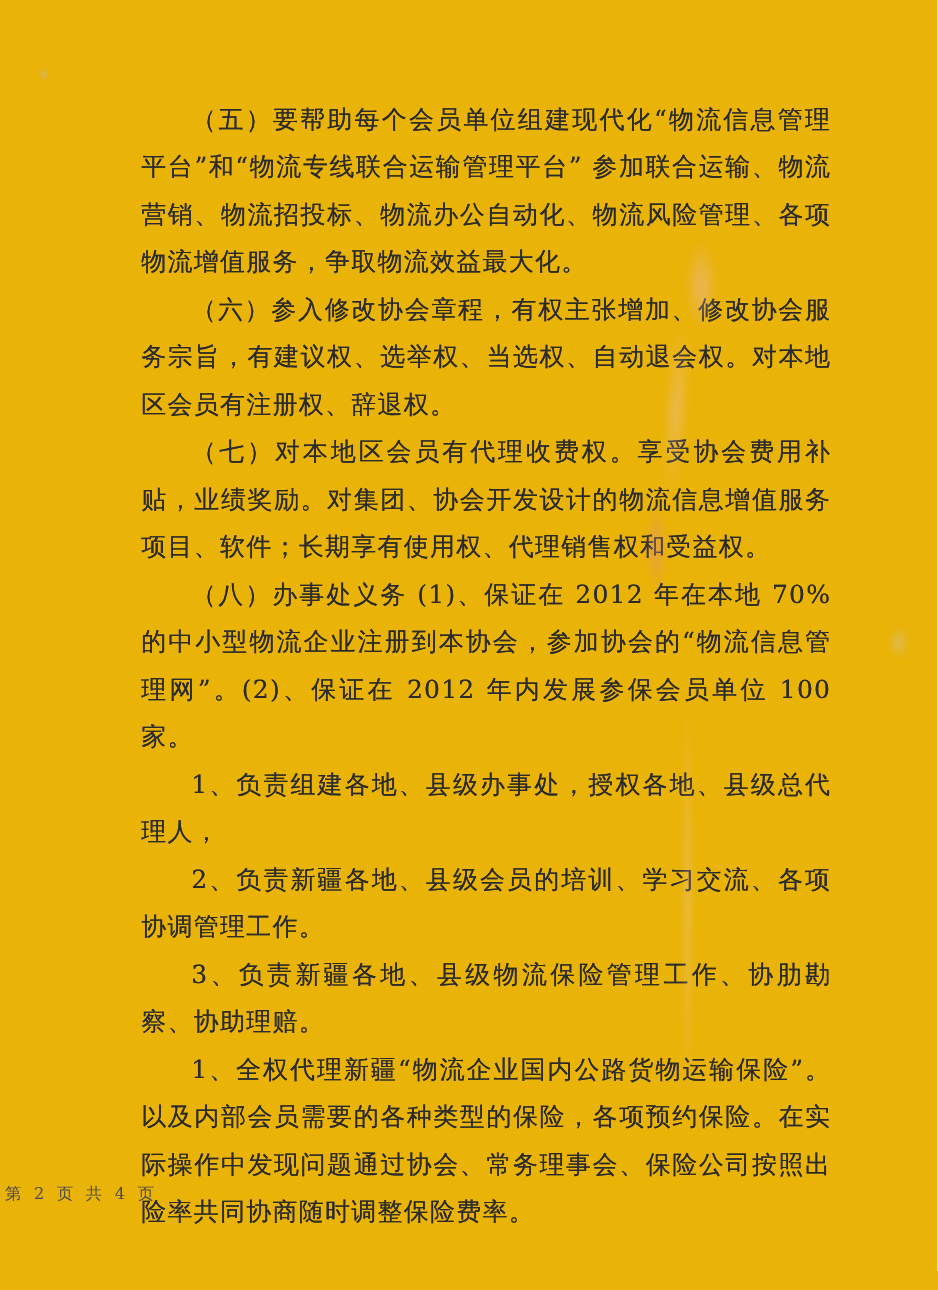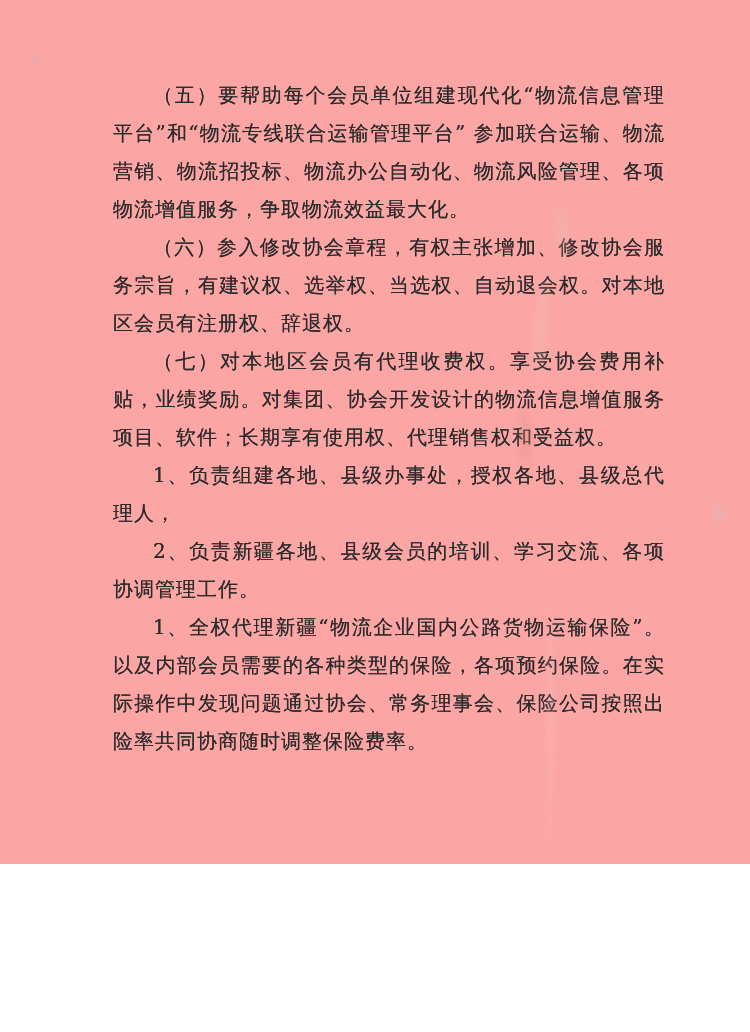--- a/index.html
+++ b/index.html
@@ -3,22 +3,22 @@
 <meta charset="utf-8">
 <style>
   html, body {
     margin: 0;
     padding: 0;
     background: #ffffff;
   }
   .page {
     position: relative;
     width: 750px;
-    height: 864px;
-    background: #fca5a5;
+    height: 1032px;
+    background: #eab308;
     overflow: hidden;
     font-family: "DejaVu Serif", "Liberation Serif", serif;
   }
   .content {
     position: absolute;
     left: 113px;
     top: 76px;
     width: 552px;
     font-size: 20px;
     line-height: 38px;
@@ -80,22 +80,24 @@
 </style>
 </head>
 <body>
 
 <div class="page">
 
   <div class="content">
     <p>（五）要帮助每个会员单位组建现代化“物流信息管理平台”和“物流专线联合运输管理平台” 参加联合运输、物流营销、物流招投标、物流办公自动化、物流风险管理、各项物流增值服务，争取物流效益最大化。</p>
     <p>（六）参入修改协会章程，有权主张增加、修改协会服务宗旨，有建议权、选举权、当选权、自动退会权。对本地区会员有注册权、辞退权。</p>
     <p>（七）对本地区会员有代理收费权。享受协会费用补贴，业绩奖励。对集团、协会开发设计的物流信息增值服务项目、软件；长期享有使用权、代理销售权和受益权。</p>
+    <p>（八）办事处义务 (1)、保证在 2012 年在本地 70%的中小型物流企业注册到本协会，参加协会的“物流信息管理网”。(2)、保证在 2012 年内发展参保会员单位 100 家。</p>
     <p>1、负责组建各地、县级办事处，授权各地、县级总代理人，</p>
     <p>2、负责新疆各地、县级会员的培训、学习交流、各项协调管理工作。</p>
+    <p>3、负责新疆各地、县级物流保险管理工作、协肋勘察、协助理赔。</p>
     <p>1、全权代理新疆“物流企业国内公路货物运输保险”。 以及内部会员需要的各种类型的保险，各项预约保险。在实际操作中发现问题通过协会、常务理事会、保险公司按照出险率共同协商随时调整保险费率。</p>
   </div>
 
   <div class="stain stain-1"></div>
   <div class="stain stain-2"></div>
   <div class="stain stain-3"></div>
   <div class="stain stain-4"></div>
   <div class="stain smudge-right"></div>
   <div class="stain speck-top-left"></div>
 

